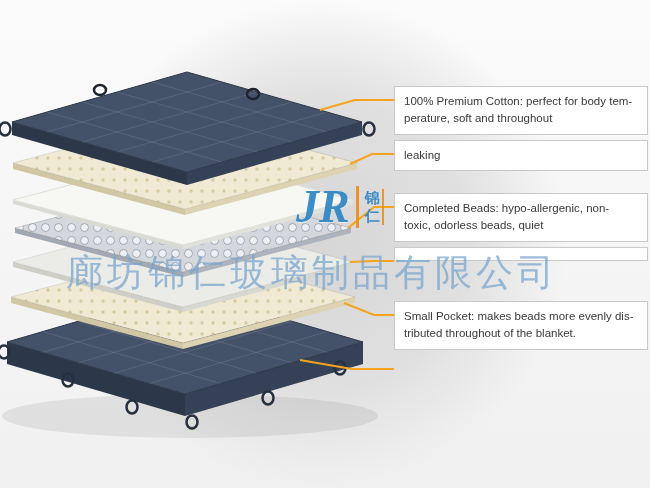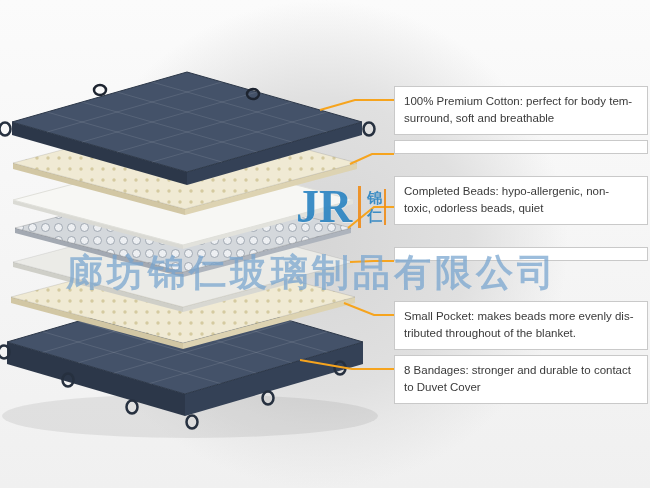--- a/index.html
+++ b/index.html
@@ -17,45 +17,45 @@
     background:radial-gradient(closest-side,#d6d6d6 0%,#e0e0e0 60%,rgba(243,243,243,0) 100%);
   }
   svg.diagram{position:absolute;left:0;top:0;z-index:2;}
 
   
   .logo{
     position:absolute;left:296px;top:184px;z-index:12;
     display:flex;align-items:center;opacity:.92;pointer-events:none;
   }
   .logo-letters{
-    font-family:"Liberation Serif",serif;font-weight:bold;
+    font-family:"Liberation Serif",serif;font-style:italic;font-weight:bold;
     font-size:46px;line-height:1;color:#2e86c3;text-shadow:0 1px 0 rgba(255,255,255,.5);
   }
   .logo-bar{width:3px;height:42px;background:#ef8e1d;margin:0 6px;}
   .logo-cn{display:flex;flex-direction:column;font-size:15px;font-weight:bold;
     color:#2e86c3;line-height:1.2;}
   .logo-cn .cn-char{border-right:2px solid #ef8e1d;padding-right:2px;}
 
   
   .watermark{
     position:absolute;left:66px;top:248px;z-index:12;
     font-size:37px;letter-spacing:4px;white-space:nowrap;
-    color:rgba(118,164,206,.72);font-weight:bold;pointer-events:none;
+    color:rgba(118,164,206,.72);font-weight:normal;pointer-events:none;
   }
 
   
   .callout{
     position:absolute;left:394px;width:254px;box-sizing:border-box;
     background:#ffffff;border:1px solid #c9c9c9;
     padding:6px 9px;font-size:11.5px;line-height:1.5;color:#3a3a3a;z-index:10;
   }
   .callout span{display:block;}
   #c1{top:86px}
   #c2{top:140px}
-  #c3{top:176px}
+  #c3{top:193px}
   #c4{top:247px}
   #c5{top:301px}
   #c6{top:355px}
 </style>
 </head>
 <body>
 
 <div class="stage">
 
   <div class="bg-circle"></div>
@@ -148,32 +148,29 @@
     <span class="logo-cn">
       <span class="cn-char">锦</span>
       <span class="cn-char">仁</span>
     </span>
   </div>
 
   <div class="watermark">廊坊锦仁玻璃制品有限公司</div>
 
   <div id="c1" class="callout">
     <span>100% Premium Cotton: perfect for body tem-</span>
-    <span>surround, soft and breathable</span>
+    <span>perature, soft and throughout</span>
   </div>
   <div id="c2" class="callout">
+    <span>leaking</span>
   </div>
   <div id="c3" class="callout">
     <span>Completed Beads: hypo-allergenic, non-</span>
     <span>toxic, odorless beads, quiet</span>
   </div>
   <div id="c4" class="callout">
   </div>
   <div id="c5" class="callout">
     <span>Small Pocket: makes beads more evenly dis-</span>
     <span>tributed throughout of the blanket.</span>
   </div>
-  <div id="c6" class="callout">
-    <span>8 Bandages: stronger and durable to contact</span>
-    <span>to Duvet Cover</span>
-  </div>
 
 </div>
 
 </body></html>

